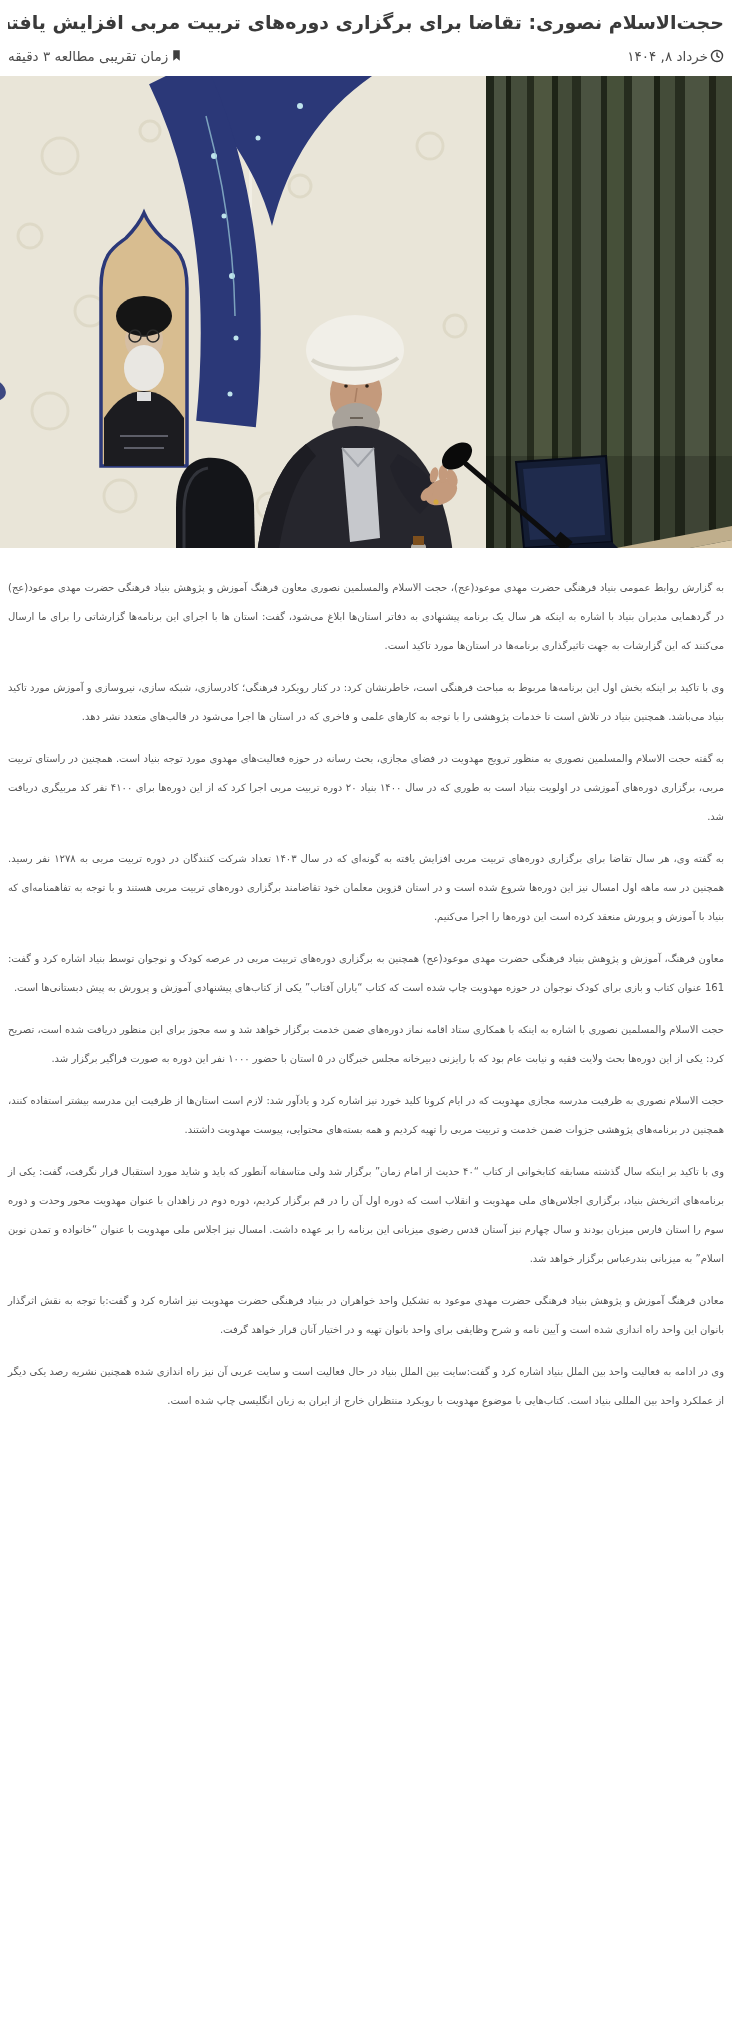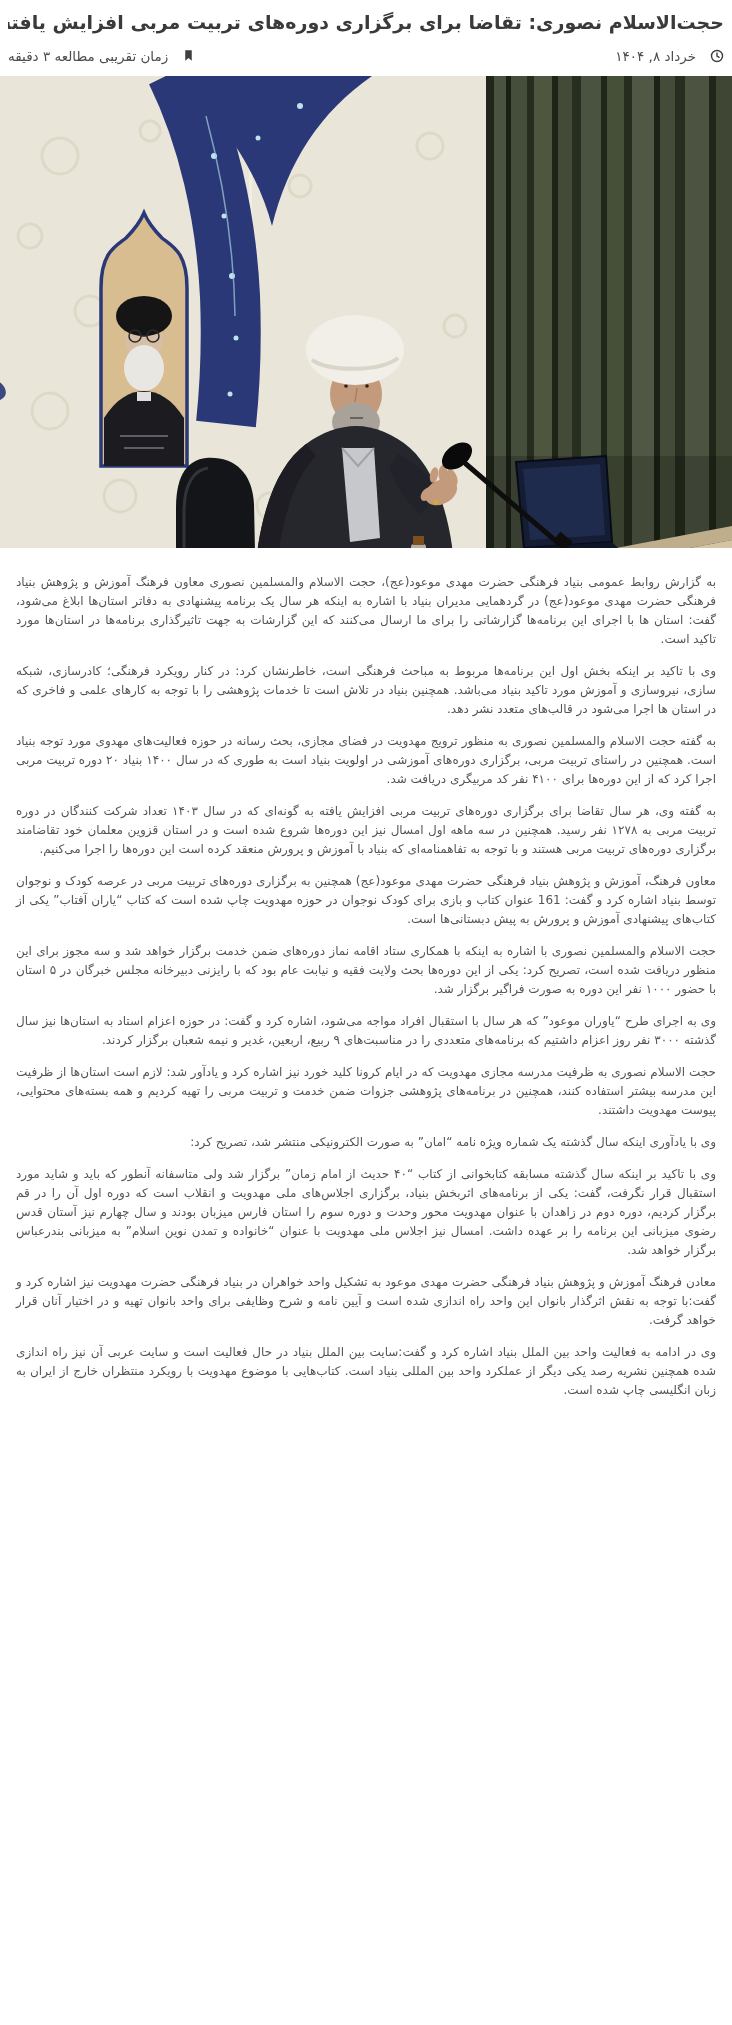--- a/index.html
+++ b/index.html
@@ -11,26 +11,26 @@
   .page{width:732px;}
   h1.title{
     margin:8px 8px 0;
     font-size:19px;line-height:1.5;font-weight:bold;color:#3a3a3a;
     white-space:nowrap;overflow:hidden;text-align:right;
   }
   .meta{
     display:flex;justify-content:space-between;align-items:center;
     margin:11px 8px 12px;font-size:13.5px;color:#4b4b4b;
   }
-  .meta-item{display:flex;align-items:center;gap:14px;}
+  .meta-item{display:flex;align-items:center;gap:2px;}
   .meta-item svg{flex:none;color:#3f3f3f;display:block;}
   figure.photo{margin:0;width:732px;height:472px;display:block;line-height:0;}
   .body{padding:25px 8px 0;}
   .body p{
-    margin:0 8px 13px;font-size:12px;line-height:19px;color:#555555;
+    margin:0 0 13px;font-size:10px;line-height:29px;color:#555555;
     text-align:justify;
   }
 </style>
 </head>
 <body>
 
 <div class="page">
 
   <h1 class="title">حجت‌الاسلام نصوری: تقاضا برای برگزاری دوره‌های تربیت مربی افزایش یافته</h1>
 
@@ -206,25 +206,23 @@
 
       <p>به گفته حجت الاسلام والمسلمین نصوری به منظور ترویج مهدویت در فضای مجازی، بحث رسانه در حوزه فعالیت‌های مهدوی مورد توجه بنیاد است. همچنین در راستای تربیت مربی، برگزاری دوره‌های آموزشی در اولویت بنیاد است به طوری که در سال ۱۴۰۰ بنیاد ۲۰ دوره تربیت مربی اجرا کرد که از این دوره‌ها برای ۴۱۰۰ نفر کد مربیگری دریافت شد.</p>
 
       <p>به گفته وی، هر سال تقاضا برای برگزاری دوره‌های تربیت مربی افزایش یافته به گونه‌ای که در سال ۱۴۰۳ تعداد شرکت کنندگان در دوره تربیت مربی به ۱۲۷۸ نفر رسید. همچنین در سه ماهه اول امسال نیز این دوره‌ها شروع شده است و در استان قزوین معلمان خود تقاضامند برگزاری دوره‌های تربیت مربی هستند و با توجه به تفاهمنامه‌ای که بنیاد با آموزش و پرورش منعقد کرده است این دوره‌ها را اجرا می‌کنیم.</p>
 
       <p>معاون فرهنگ، آموزش و پژوهش بنیاد فرهنگی حضرت مهدی موعود(عج) همچنین به برگزاری دوره‌های تربیت مربی در عرصه کودک و نوجوان توسط بنیاد اشاره کرد و گفت: 161 عنوان کتاب و بازی برای کودک نوجوان در حوزه مهدویت چاپ شده است که کتاب “یاران آفتاب” یکی از کتاب‌های پیشنهادی آموزش و پرورش به پیش دبستانی‌ها است.</p>
 
 
       <p>حجت الاسلام والمسلمین نصوری با اشاره به اینکه با همکاری ستاد اقامه نماز دوره‌های ضمن خدمت برگزار خواهد شد و سه مجوز برای این منظور دریافت شده است، تصریح کرد: یکی از این دوره‌ها بحث ولایت فقیه و نیابت عام بود که با رایزنی دبیرخانه مجلس خبرگان در ۵ استان با حضور ۱۰۰۰ نفر این دوره به صورت فراگیر برگزار شد.</p>
 
-      <p>وی به اجرای طرح “یاوران موعود” که هر سال با استقبال افراد مواجه می‌شود، اشاره کرد و گفت: در حوزه اعزام استاد به استان‌ها نیز سال گذشته ۳۰۰۰ نفر روز اعزام داشتیم که برنامه‌های متعددی را در مناسبت‌های ۹ ربیع، اربعین، غدیر و نیمه شعبان برگزار کردند.</p>
 
       <p>حجت الاسلام نصوری به ظرفیت مدرسه مجازی مهدویت که در ایام کرونا کلید خورد نیز اشاره کرد و یادآور شد: لازم است استان‌ها از ظرفیت این مدرسه بیشتر استفاده کنند، همچنین در برنامه‌های پژوهشی جزوات ضمن خدمت و تربیت مربی را تهیه کردیم و همه بسته‌های محتوایی، پیوست مهدویت داشتند.</p>
 
-      <p>وی با یادآوری اینکه سال گذشته یک شماره ویژه نامه “امان” به صورت الکترونیکی منتشر شد، تصریح کرد:</p>
 
 
       <p>وی با تاکید بر اینکه سال گذشته مسابقه کتابخوانی از کتاب “۴۰ حدیث از امام زمان” برگزار شد ولی متاسفانه آنطور که باید و شاید مورد استقبال قرار نگرفت، گفت: یکی از برنامه‌های اثربخش بنیاد، برگزاری اجلاس‌های ملی مهدویت و انقلاب است که دوره اول آن را در قم برگزار کردیم، دوره دوم در زاهدان با عنوان مهدویت محور وحدت و دوره سوم را استان فارس میزبان بودند و سال چهارم نیز آستان قدس رضوی میزبانی این برنامه را بر عهده داشت. امسال نیز اجلاس ملی مهدویت با عنوان “خانواده و تمدن نوین اسلام” به میزبانی بندرعباس برگزار خواهد شد.</p>
 
       <p>معادن فرهنگ آموزش و پژوهش بنیاد فرهنگی حضرت مهدی موعود به تشکیل واحد خواهران در بنیاد فرهنگی حضرت مهدویت نیز اشاره کرد و گفت:با توجه به نقش اثرگذار بانوان این واحد راه اندازی شده است و آیین نامه و شرح وظایفی برای واحد بانوان تهیه و در اختیار آنان قرار خواهد گرفت.</p>
 
       <p>وی در ادامه به فعالیت واحد بین الملل بنیاد اشاره کرد و گفت:سایت بین الملل بنیاد در حال فعالیت است و سایت عربی آن نیز راه اندازی شده همچنین نشریه رصد یکی دیگر از عملکرد واحد بین المللی بنیاد است. کتاب‌هایی با موضوع مهدویت با رویکرد منتظران خارج از ایران به زبان انگلیسی چاپ شده است.</p>
     </div>
 
 </div>

